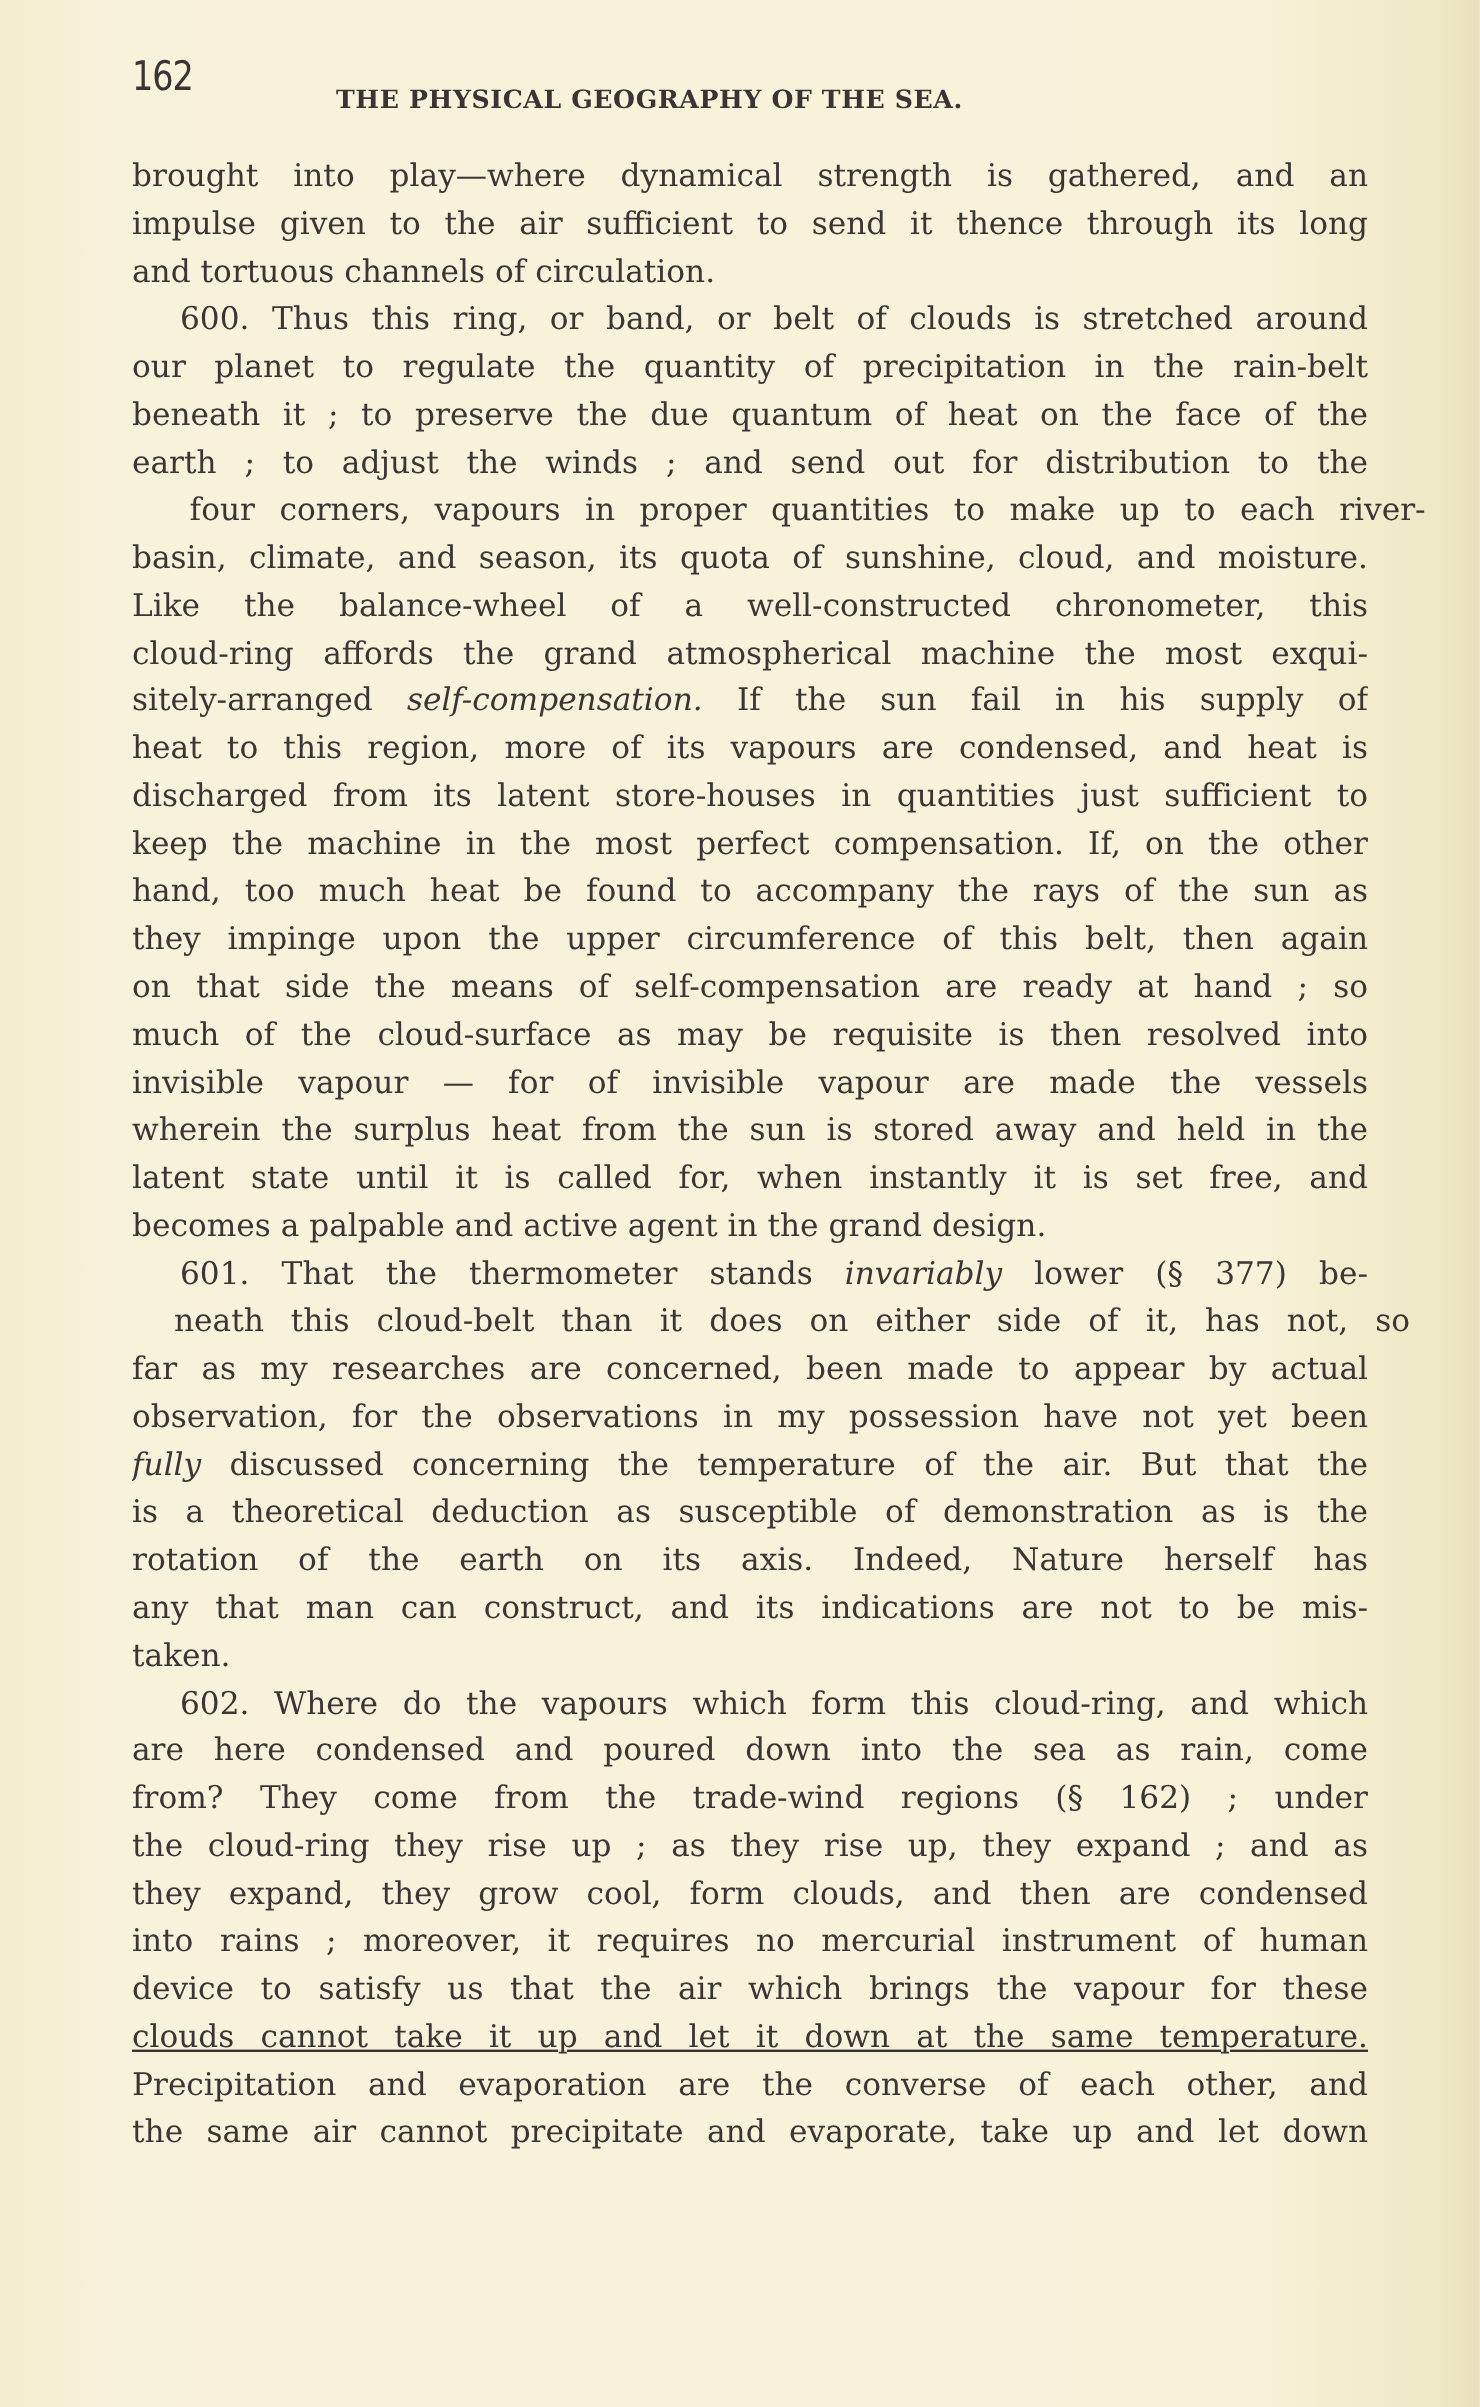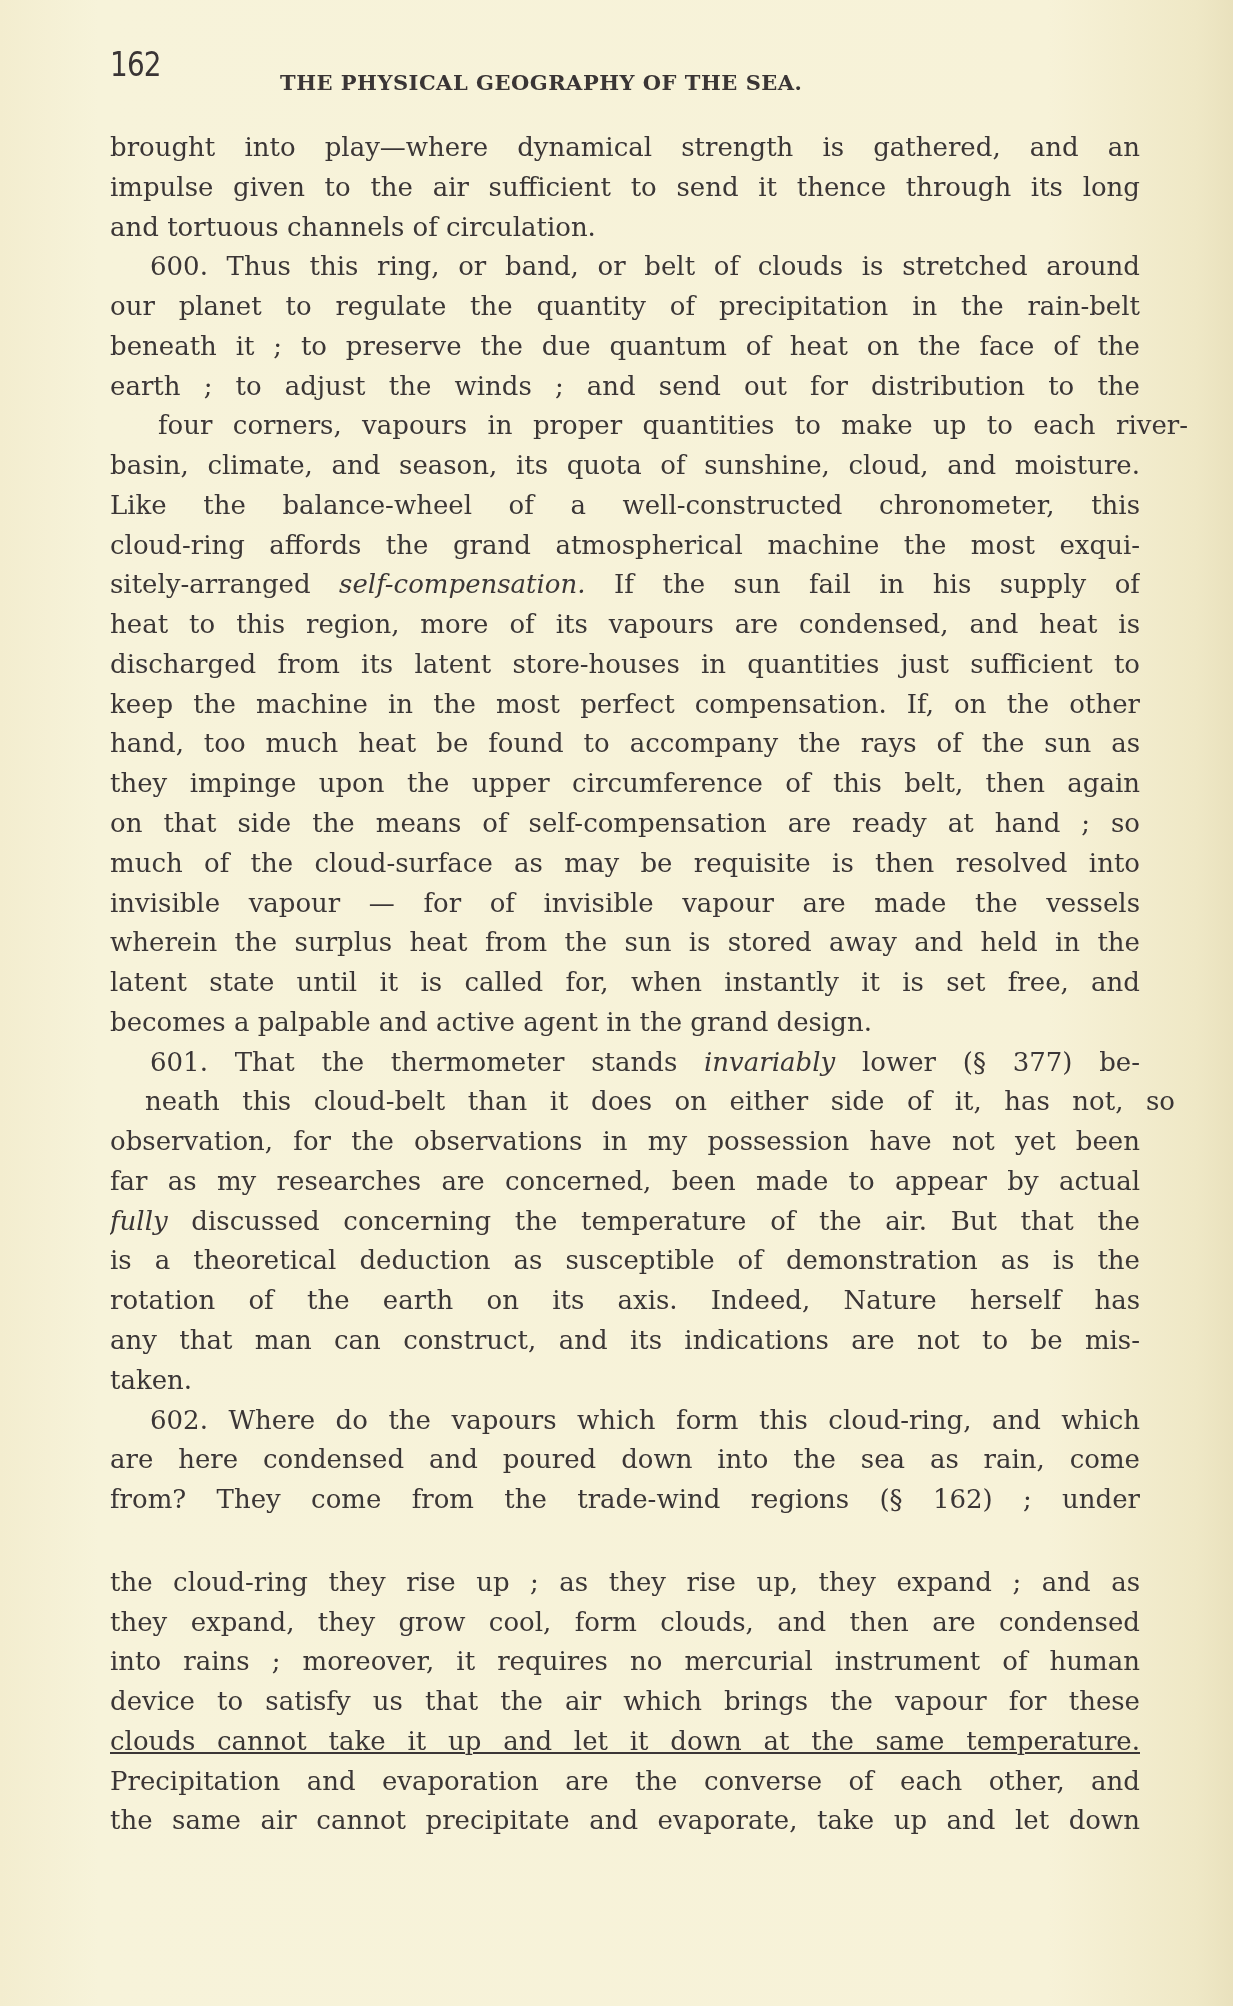--- a/index.html
+++ b/index.html
@@ -65,31 +65,31 @@
       <div class="line" style="white-space: normal; display: block; width: 1030px; box-sizing: border-box; overflow: hidden;">hand, too much heat be found to accompany the rays of the sun as</div>
       <div class="line" style="white-space: normal; display: block; width: 1030px; box-sizing: border-box; overflow: hidden;">they impinge upon the upper circumference of this belt, then again</div>
       <div class="line" style="white-space: normal; display: block; width: 1030px; box-sizing: border-box; overflow: hidden;">on that side the means of self-compensation are ready at hand ; so</div>
       <div class="line" style="white-space: normal; display: block; width: 1030px; box-sizing: border-box; overflow: hidden;">much of the cloud-surface as may be requisite is then resolved into</div>
       <div class="line" style="white-space: normal; display: block; width: 1030px; box-sizing: border-box; overflow: hidden;">invisible vapour — for of invisible vapour are made the vessels</div>
       <div class="line" style="white-space: normal; display: block; width: 1030px; box-sizing: border-box; overflow: hidden;">wherein the surplus heat from the sun is stored away and held in the</div>
       <div class="line" style="white-space: normal; display: block; width: 1030px; box-sizing: border-box; overflow: hidden;">latent state until it is called for, when instantly it is set free, and</div>
       <div class="line last" style="white-space: nowrap; display: block; width: 1030px; box-sizing: border-box;">becomes a palpable and active agent in the grand design.</div>
       <div class="line indent" style="white-space: normal; display: block; width: 1030px; box-sizing: border-box; overflow: hidden;"><span>601. That the thermometer stands </span><em>invariably</em><span> lower (§ 377) be-</span></div>
       <div class="line" style="white-space: normal; display: block; width: 1030px; box-sizing: border-box; overflow: hidden; margin-left: 35px;">neath this cloud-belt than it does on either side of it, has not, so</div>
+      <div class="line" style="white-space: normal; display: block; width: 1030px; box-sizing: border-box; overflow: hidden;">far as my researches are concerned, been made to appear by actual</div>
       <div class="line" style="white-space: normal; display: block; width: 1030px; box-sizing: border-box; overflow: hidden;">observation, for the observations in my possession have not yet been</div>
-      <div class="line" style="white-space: normal; display: block; width: 1030px; box-sizing: border-box; overflow: hidden;">far as my researches are concerned, been made to appear by actual</div>
       <div class="line" style="white-space: normal; display: block; width: 1030px; box-sizing: border-box; overflow: hidden;"><span></span><em>fully</em><span> discussed concerning the temperature of the air. But that the</span></div>
       <div class="line" style="white-space: normal; display: block; width: 1030px; box-sizing: border-box; overflow: hidden;">is a theoretical deduction as susceptible of demonstration as is the</div>
       <div class="line" style="white-space: normal; display: block; width: 1030px; box-sizing: border-box; overflow: hidden;">rotation of the earth on its axis. Indeed, Nature herself has</div>
       <div class="line" style="white-space: normal; display: block; width: 1030px; box-sizing: border-box; overflow: hidden;">any that man can construct, and its indications are not to be mis-</div>
       <div class="line last" style="white-space: nowrap; display: block; width: 1030px; box-sizing: border-box;">taken.</div>
       <div class="line indent" style="white-space: normal; display: block; width: 1030px; box-sizing: border-box; overflow: hidden;">602. Where do the vapours which form this cloud-ring, and which</div>
       <div class="line" style="white-space: normal; display: block; width: 1030px; box-sizing: border-box; overflow: hidden;">are here condensed and poured down into the sea as rain, come</div>
       <div class="line" style="white-space: normal; display: block; width: 1030px; box-sizing: border-box; overflow: hidden;">from? They come from the trade-wind regions (§ 162) ; under</div>
-      <div class="line" style="white-space: normal; display: block; width: 1030px; box-sizing: border-box; overflow: hidden; margin-top: 43px;">the cloud-ring they rise up ; as they rise up, they expand ; and as</div>
+      <div class="line" style="white-space: normal; display: block; width: 1030px; box-sizing: border-box; overflow: hidden;">the cloud-ring they rise up ; as they rise up, they expand ; and as</div>
       <div class="line" style="white-space: normal; display: block; width: 1030px; box-sizing: border-box; overflow: hidden;">they expand, they grow cool, form clouds, and then are condensed</div>
       <div class="line" style="white-space: normal; display: block; width: 1030px; box-sizing: border-box; overflow: hidden;">into rains ; moreover, it requires no mercurial instrument of human</div>
       <div class="line" style="white-space: normal; display: block; width: 1030px; box-sizing: border-box; overflow: hidden;">device to satisfy us that the air which brings the vapour for these</div>
       <div class="line" style="white-space: normal; display: block; width: 1030px; box-sizing: border-box; overflow: hidden; text-decoration: underline;">clouds cannot take it up and let it down at the same temperature.</div>
       <div class="line" style="white-space: normal; display: block; width: 1030px; box-sizing: border-box; overflow: hidden;">Precipitation and evaporation are the converse of each other, and</div>
       <div class="line" style="white-space: normal; display: block; width: 1030px; box-sizing: border-box; overflow: hidden;">the same air cannot precipitate and evaporate, take up and let down</div>
     </div>
 </div>
 
 </body></html>

